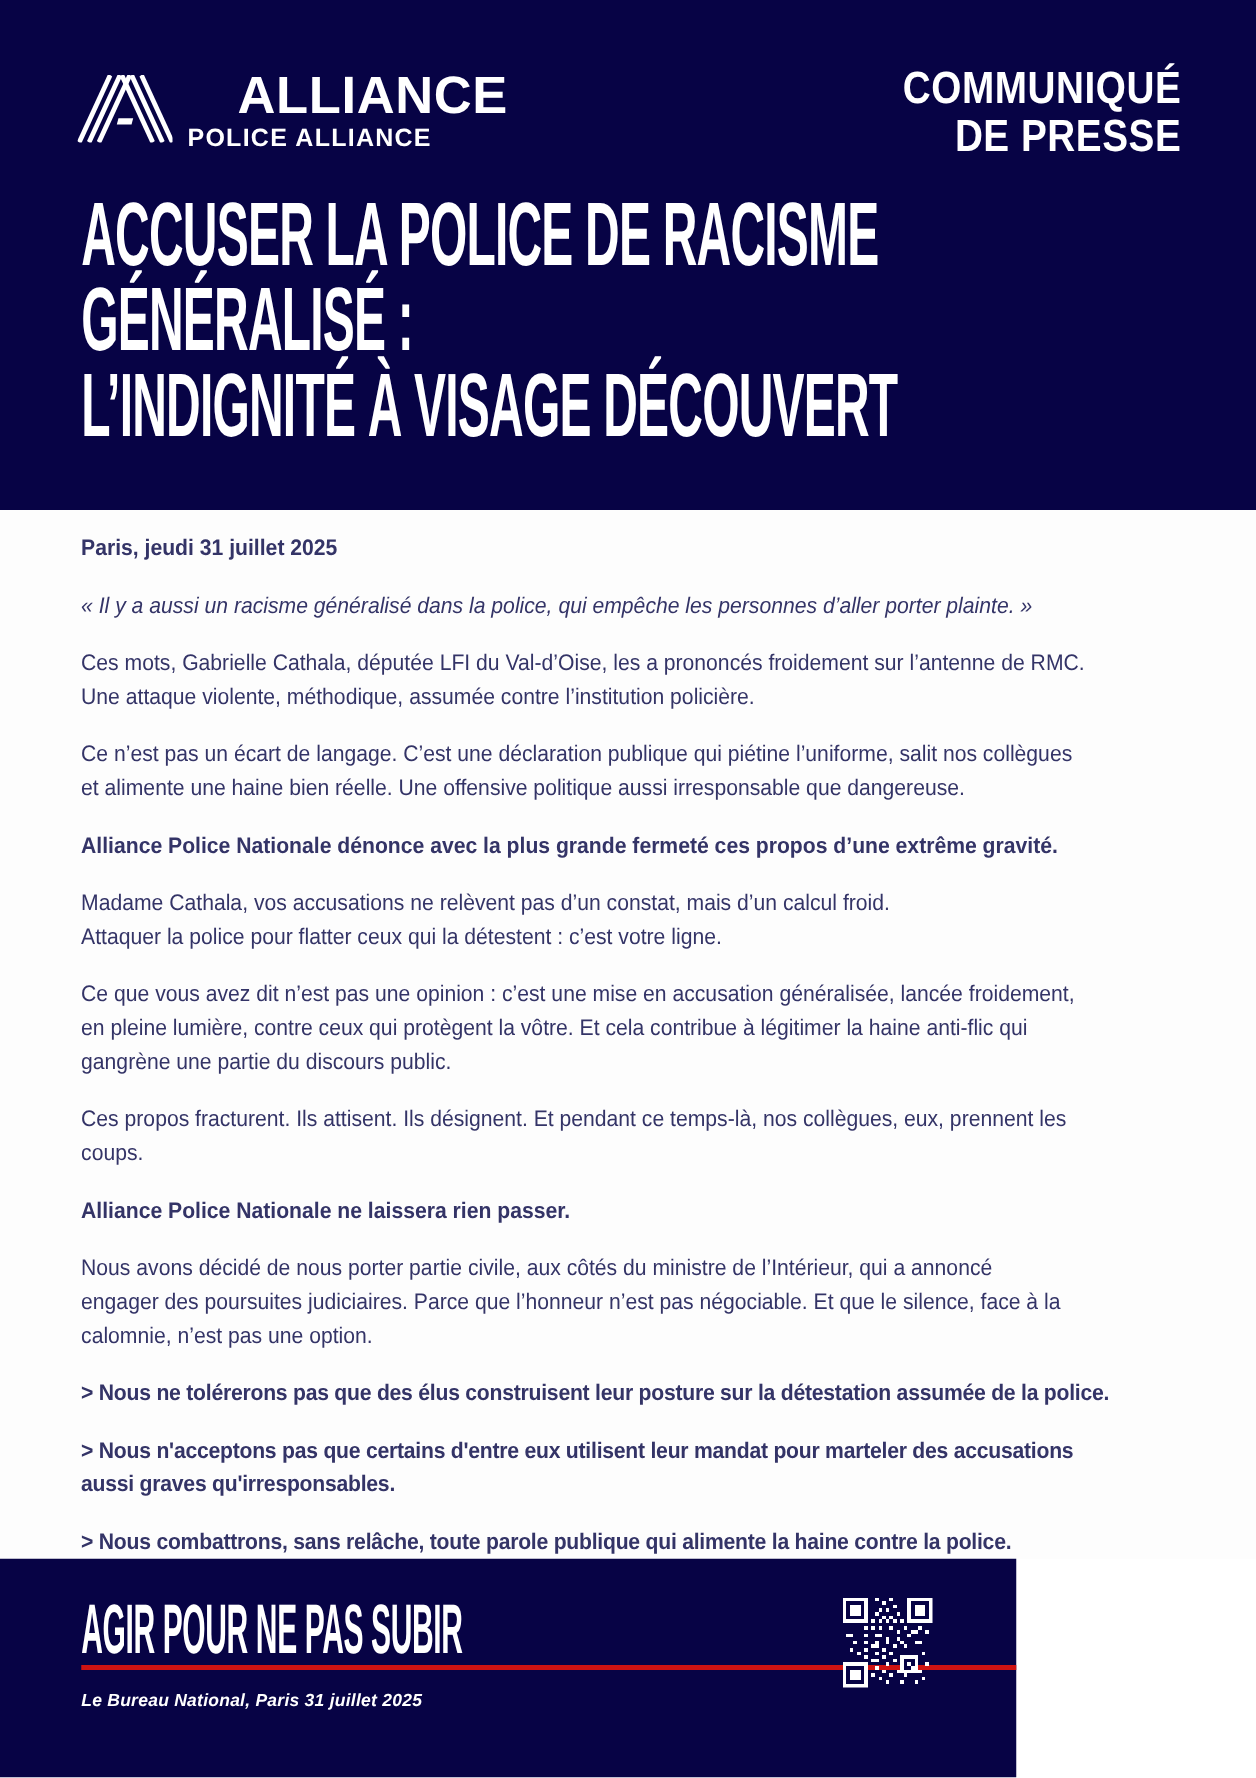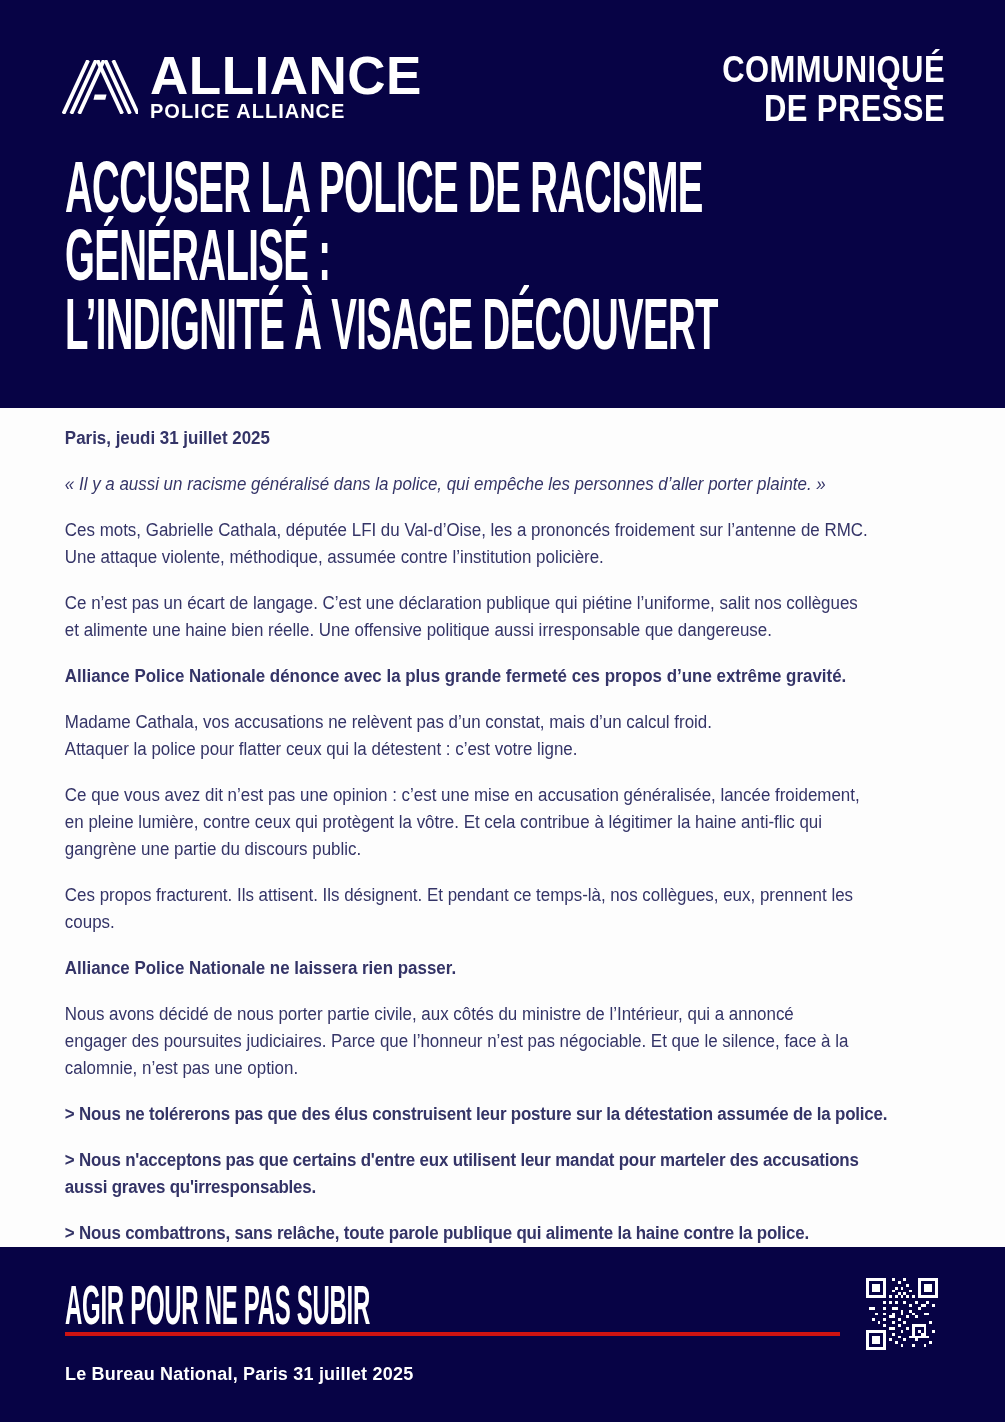--- a/index.html
+++ b/index.html
@@ -24,21 +24,21 @@
     background:var(--navy);
     overflow:hidden;
   }
   .logo{
     position:absolute;left:62px;top:54px;
     display:flex;align-items:flex-start;
   }
   .logo-icon{display:block;margin-top:6px;}
   .logo-text{margin-left:12px;color:var(--white);}
   .logo-title{
-    font-size:53px;font-weight:bold;line-height:44px;letter-spacing:.5px;
+    font-size:42px;font-weight:bold;line-height:44px;letter-spacing:.5px;margin-left:40px;
   }
   .logo-subtitle{
     font-size:20px;font-weight:bold;line-height:22px;letter-spacing:1px;margin-top:2px;
   }
   .press-label{
     position:absolute;top:50px;right:60px;
     color:var(--white);text-align:right;
     font-size:36px;font-weight:bold;line-height:39px;
     transform:scaleX(.86);transform-origin:top right;
     letter-spacing:.5px;
@@ -63,40 +63,40 @@
     font-size:18px;line-height:27px;
     margin:0 0 19px 0;
     white-space:pre-line;
   }
   .main p.b{font-weight:bold;}
   .main p.i{font-style:italic;}
   .main p.tight{letter-spacing:-0.2px;}
   
   .footer{
     position:relative;
-    width:1005px;height:175px;
+    width:813px;height:175px;
     background:var(--navy);
     overflow:hidden;
   }
   .slogan{
     position:absolute;left:65px;top:28px;
     color:var(--white);font-weight:bold;
     font-size:40px;line-height:42px;letter-spacing:-0.5px;
     transform:scale(.6,1.4);transform-origin:top left;
     white-space:nowrap;
   }
   .redline{
     position:absolute;left:65px;top:85px;
     width:775px;height:4px;
     background:var(--red);
   }
   .signature{
-    position:absolute;left:65px;top:116px;
+    position:absolute;left:65px;top:102px;
     color:var(--white);font-weight:bold;
-    font-size:18px;line-height:22px;letter-spacing:.2px;
+    font-size:14px;line-height:22px;letter-spacing:.2px;font-style:italic;
   }
   .qr{position:absolute;top:31px;right:67px;display:block;}
   .qr .w{fill:var(--white);}
   .qr .n{fill:var(--navy);}
   .stripe{stroke:var(--white);stroke-width:5.5;fill:none;}
 </style>
 </head>
 <body>
 
 <div class="header">

